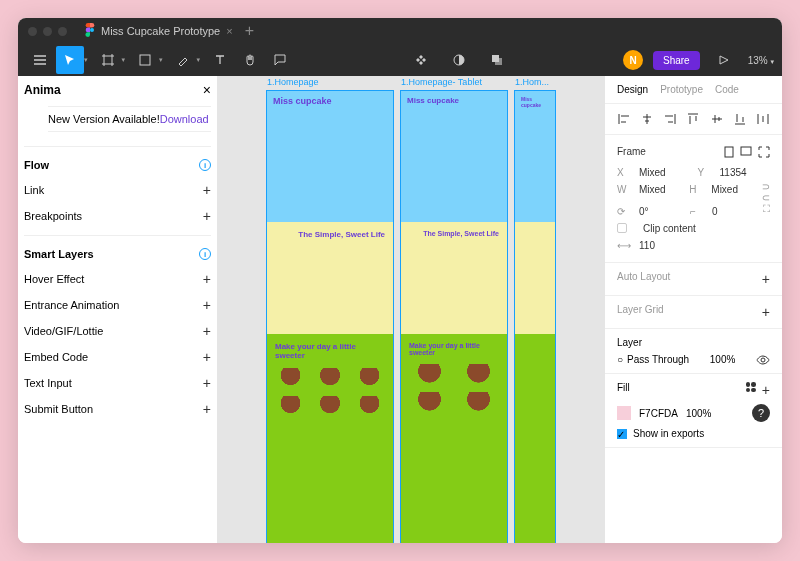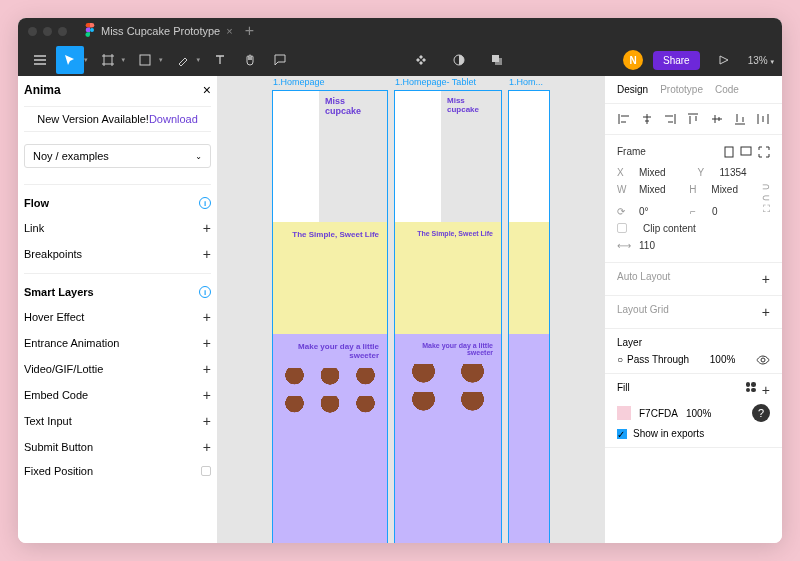--- a/index.html
+++ b/index.html
@@ -15,39 +15,39 @@
 .chev { font-size: 7px; color: #999; margin-left: -2px; margin-right: 4px; }
 .toolbar-center { flex: 1; display: flex; justify-content: center; gap: 10px; }
 .toolbar-right { display: flex; align-items: center; gap: 10px; }
 .avatar { width: 20px; height: 20px; border-radius: 50%; background: #ffa500; color: #fff; font-size: 10px; display: flex; align-items: center; justify-content: center; font-weight: 600; }
 .share-btn { background: #6d28d9; color: white; padding: 4px 10px; border-radius: 4px; font-size: 10px; font-weight: 500; }
 .zoom { color: #ccc; font-size: 10px; }
 .body { flex: 1; display: flex; overflow: hidden; }
 .left-panel { width: 200px; background: #fff; border-right: 1px solid #e5e5e5; display: flex; flex-direction: column; padding: 6px; font-size: 11px; overflow-y: auto; }
 .panel-head { display: flex; justify-content: space-between; align-items: center; margin-bottom: 8px; }
 .panel-title { font-weight: 600; font-size: 12px; }
-.notice-row { display: flex; justify-content: center; padding: 6px 0; border-top: 1px solid #eee; border-bottom: 1px solid #eee; margin-bottom: 8px; }
+.notice-row { display: flex; justify-content: flex-start; padding: 6px 0; border-top: 1px solid #eee; border-bottom: 1px solid #eee; margin-bottom: 8px; margin-left: 24px; }
 .link-purple { color: #6b3fd6; font-weight: 500; }
 .link-blue { color: #18a0fb; font-weight: 500; }
 .section-head { display: flex; justify-content: space-between; align-items: center; padding: 6px 0; font-weight: 600; }
 .info-icon { width: 12px; height: 12px; border: 1.5px solid #18a0fb; border-radius: 50%; color: #18a0fb; font-size: 8px; display: flex; align-items: center; justify-content: center; }
 .dropdown { border: 1px solid #ddd; border-radius: 3px; padding: 5px 8px; display: flex; justify-content: space-between; align-items: center; margin: 4px 0 10px; }
 .row { display: flex; justify-content: space-between; align-items: center; padding: 5px 0; }
 .plus { font-size: 14px; color: #333; font-weight: 300; }
 .checkbox { width: 10px; height: 10px; border: 1px solid #ccc; border-radius: 2px; }
 .bottom-row { display: flex; align-items: center; gap: 10px; margin-top: 6px; }
 .canvas { flex: 1; background: #e5e5e5; position: relative; overflow: hidden; padding: 14px 10px; display: flex; gap: 6px; justify-content: center; }
 .frame { border: 1px solid #18a0fb; background: white; position: relative; }
 .frame-label { position: absolute; top: -14px; left: 0; font-size: 9px; color: #18a0fb; }
-.f1 { width: 116px; height: 470px; }
+.f1 { width: 128px; height: 470px; }
 .f2 { width: 108px; height: 470px; }
 .f3 { width: 42px; height: 470px; }
-.hero { background: #e5e5e5; height: 28%; position: relative; overflow: hidden; margin-left: 46px; }
+.hero { background: #7dd3fc; height: 28%; position: relative; overflow: hidden; }
 .mid { background: #f5f0a8; height: 24%; }
-.bot { background: #c4b5fd; height: 48%; text-align: right; }
+.bot { background: #84cc16; height: 48%; }
 .hero-text { color: #6b3fd6; font-weight: 700; padding: 6px; font-size: 9px; line-height: 1.1; }
 .f2 .hero-text { font-size: 8px; }
 .f3 .hero-text { font-size: 5px; }
 .mid-text { color: #6b3fd6; font-weight: 700; font-size: 8px; padding: 8px; text-align: right; }
 .bot-text { color: #6b3fd6; font-weight: 700; font-size: 8px; padding: 8px; }
 .cupcake-grid { display: grid; grid-template-columns: repeat(3, 1fr); gap: 4px; padding: 0 6px; }
 .cupcake { width: 100%; height: 24px; background: radial-gradient(circle at 50% 30%, #8b4a2b 40%, transparent 41%); }
 .right-panel { width: 178px; background: #fff; border-left: 1px solid #e5e5e5; font-size: 10px; overflow-y: auto; }
 .rp-tabs { display: flex; gap: 12px; padding: 8px 12px; border-bottom: 1px solid #eee; }
 .rp-tab { color: #999; }
@@ -168,24 +168,20 @@
   <div class="body">
     <div class="left-panel">
       <div class="panel-head">
         <span class="panel-title">Anima</span>
         <span style="font-size:14px">×</span>
       </div>
       <div class="notice-row">
         <span>New Version Available!</span>
         <span class="link-purple">Download</span>
       </div>
-      <div class="dropdown">
-        <span>Noy / examples</span>
-        <span style="font-size:8px">⌄</span>
-      </div>
       <div class="divider"></div>
       <div class="section-head">
         <span>Flow</span>
         <span class="info-icon">i</span>
       </div>
       <div class="row">
           <span>Link</span>
           <span class="plus">+</span>
         </div>
       <div class="row">
@@ -213,24 +209,20 @@
           <span>Embed Code</span>
           <span class="plus">+</span>
         </div>
       <div class="row">
           <span>Text Input</span>
           <span class="plus">+</span>
         </div>
       <div class="row">
           <span>Submit Button</span>
           <span class="plus">+</span>
-        </div>
-      <div class="row">
-          <span>Fixed Position</span>
-          <span class="checkbox"></span>
         </div>
       <div class="bottom-row">
         
         
       </div>
     </div>
 
     <div class="canvas">
       <div class="frame f1">
         <div class="frame-label">1.Homepage</div>
@@ -383,21 +375,21 @@
         <div class="prop-row">
             <span>⟷</span>
             <span class="prop-val">110</span>
           </div>
       </div>
       <div class="rp-section" style="display:flex;justify-content:space-between;color:#999">
         <span>Auto Layout</span>
         <span class="plus">+</span>
       </div>
       <div class="rp-section" style="display:flex;justify-content:space-between;color:#999">
-        <span>Layout Grid</span>
+        <span>Layer Grid</span>
         <span class="plus">+</span>
       </div>
       <div class="rp-section">
         <div style="font-weight:500;padding-bottom:6px">Layer</div>
         <div style="display:flex;justify-content:space-between;align-items:center">
           <span style="display:flex;gap:4px;align-items:center">
               <span>○</span>
               <span>Pass Through</span>
             </span>
           <span>100%</span>

